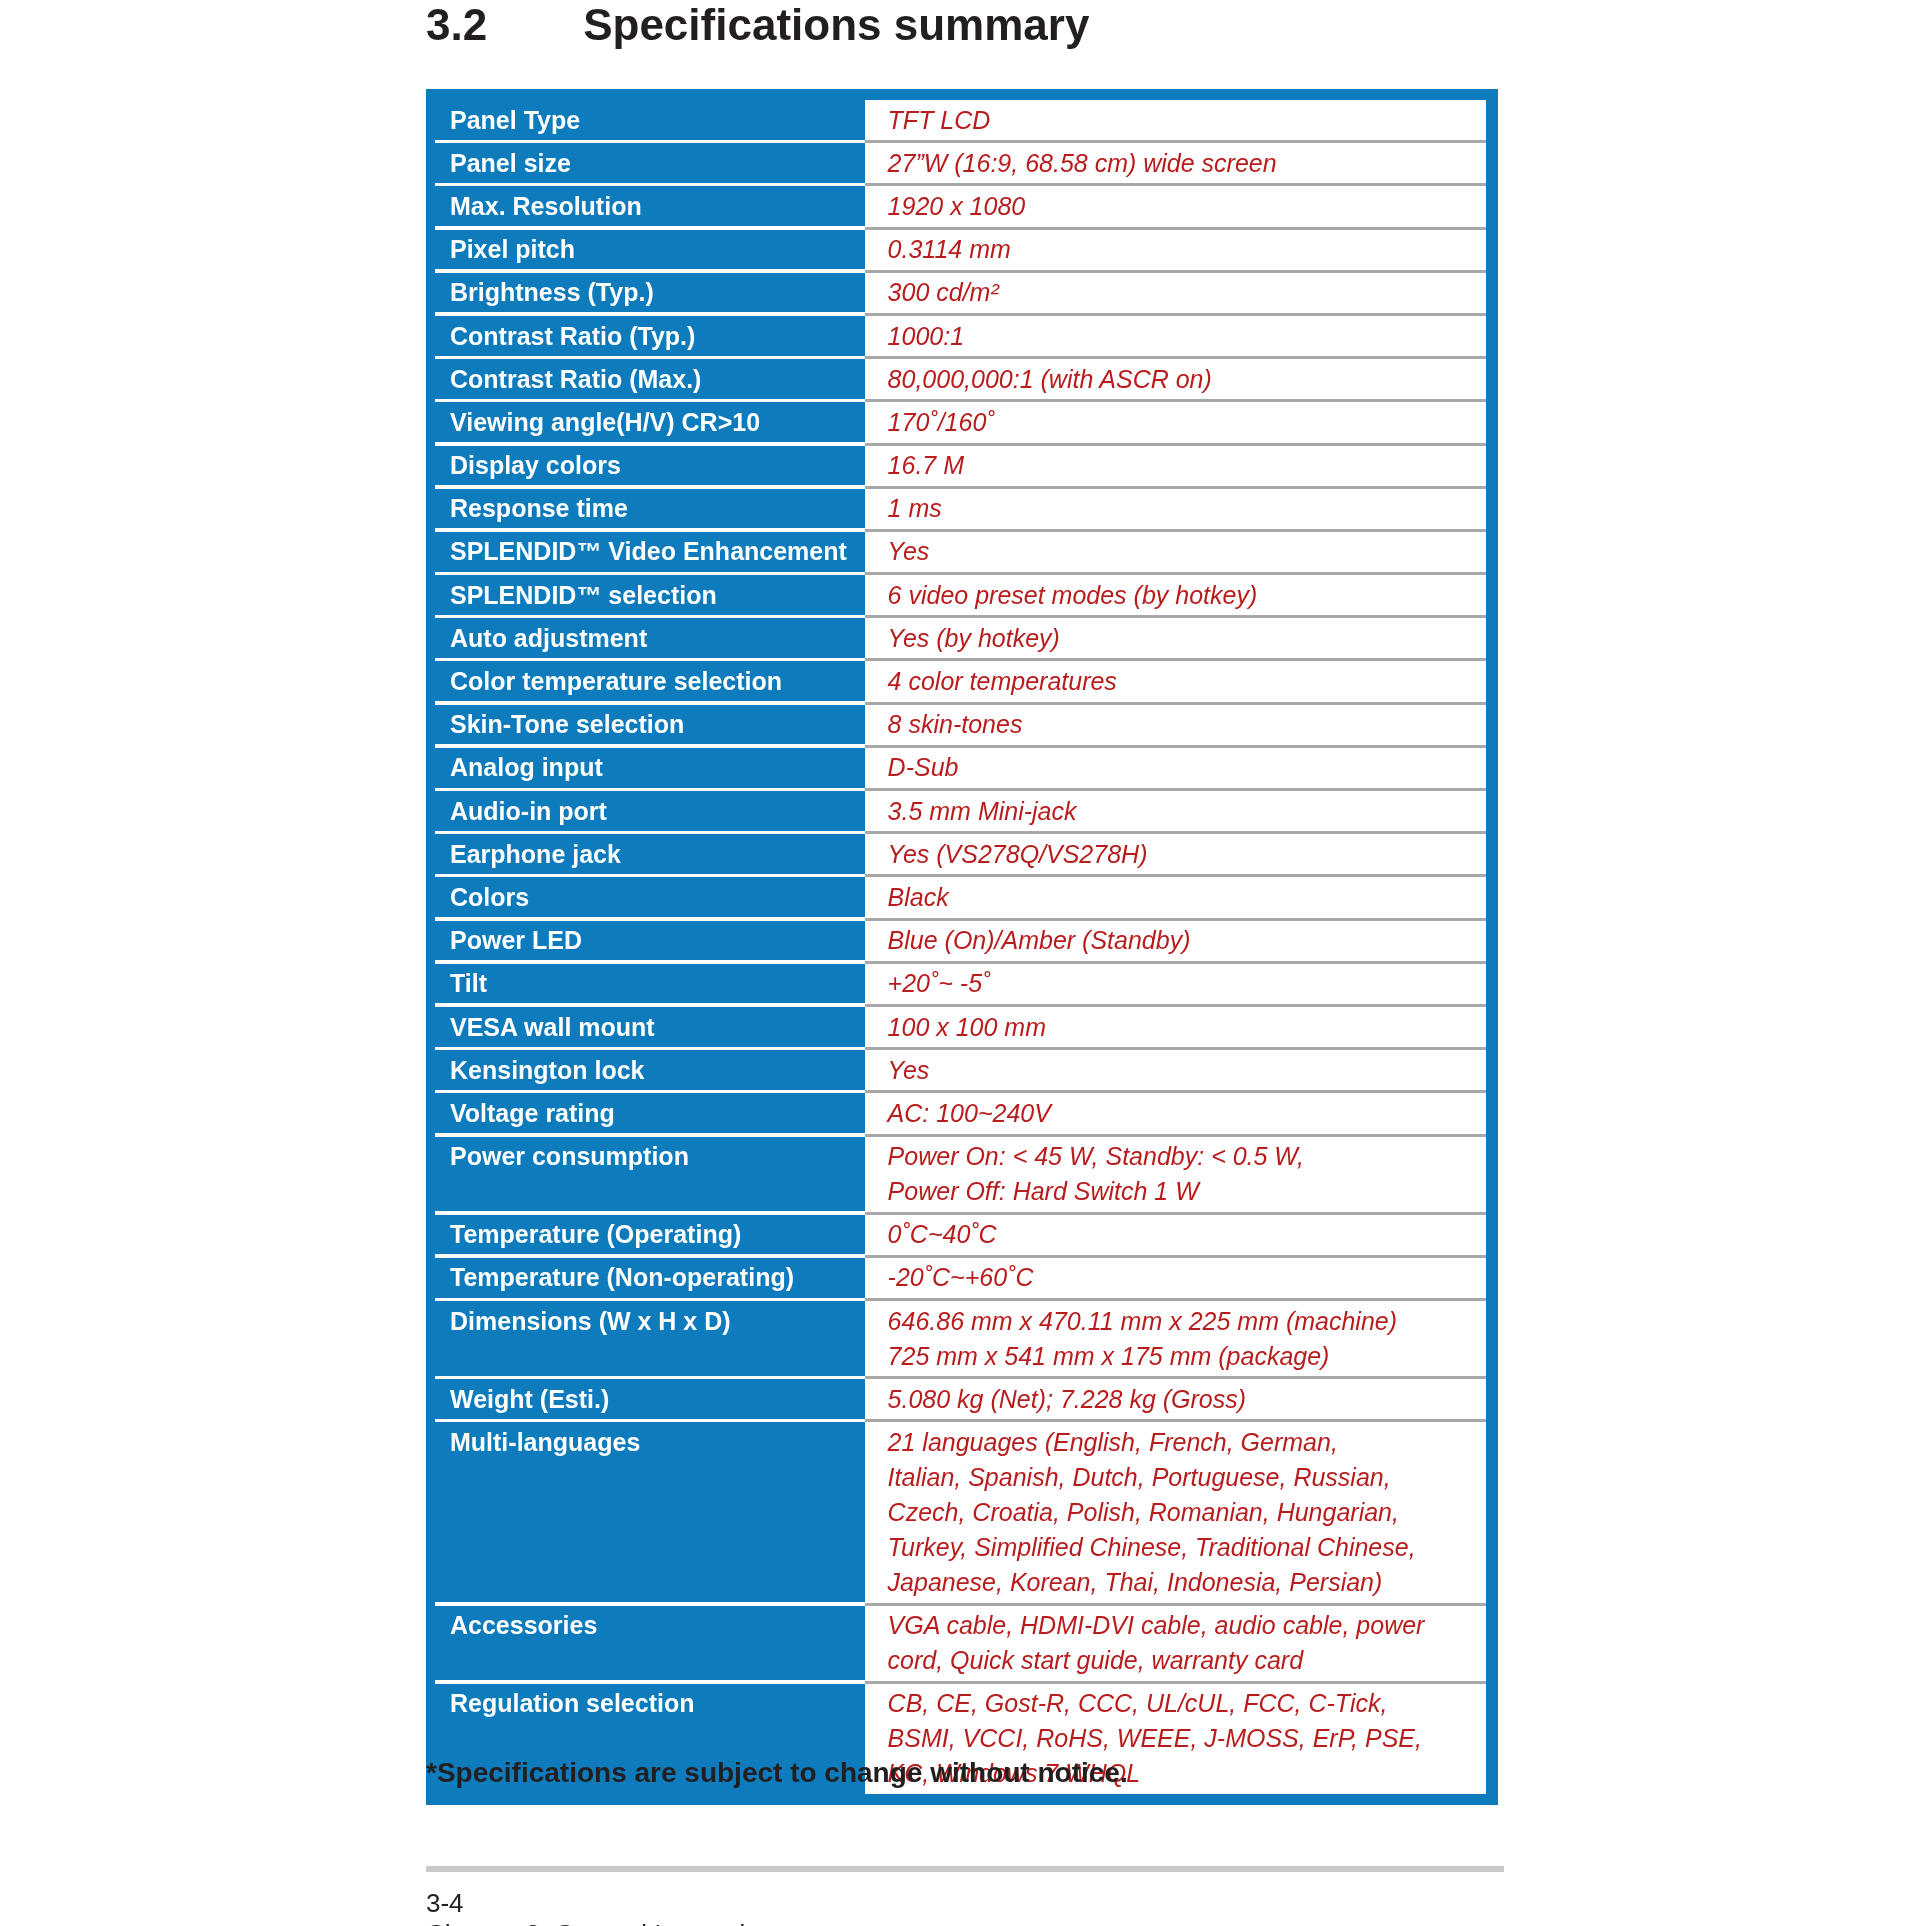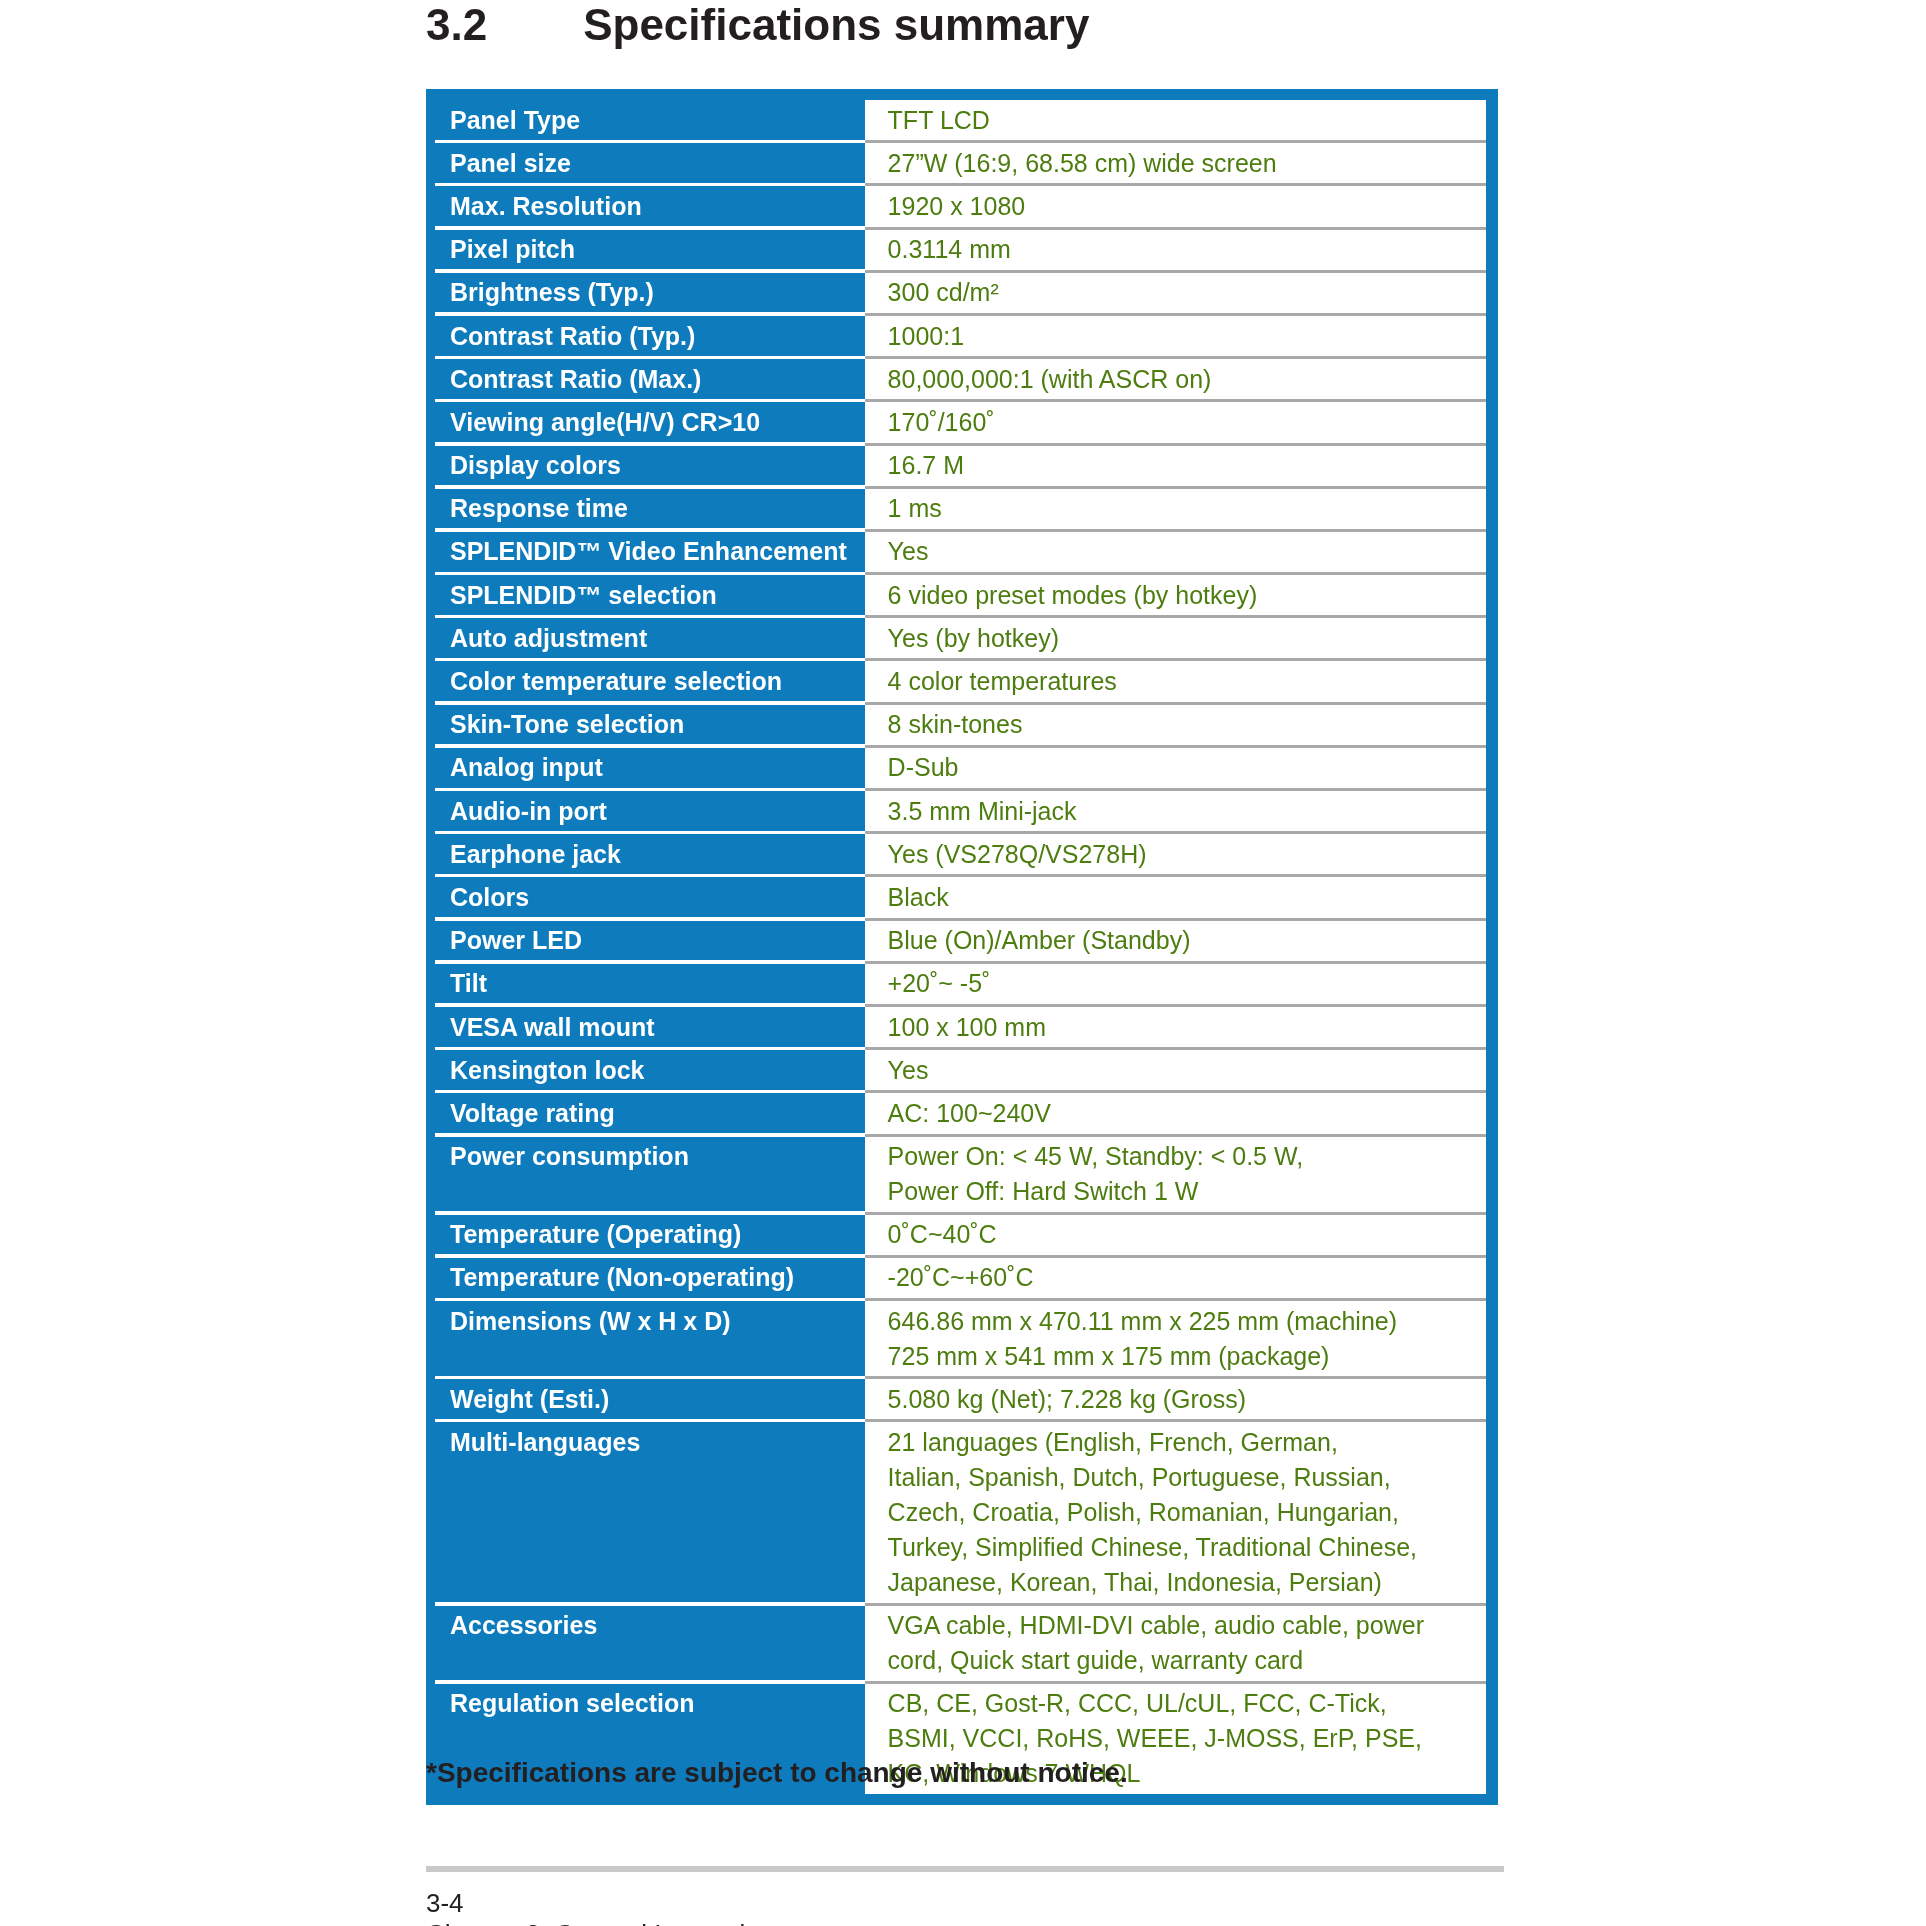--- a/index.html
+++ b/index.html
@@ -50,23 +50,24 @@
     white-space:nowrap;
   }
   td.label::after{
     content:"";
     position:absolute; left:8.7px; right:0; bottom:0; height:3.5px;
     background:var(--label-divider);
   }
   tr:last-child td.label::after{ display:none; }
   td.value{
     background:#ffffff;
-    color:#4d7c0f;
+    color:#b91c1c;
     padding:2.6px 5.2px 2.6px 22.6px;
     border-bottom:3.5px solid var(--value-divider);
+    font-style:italic;
   }
   tr:last-child td.value{ border-bottom:0;margin-top:41px; }
   .vline{ white-space:nowrap; }
   
   .footnote{
     position:absolute; left:426px; top:1755px;
     font-size:28px; font-weight:bold; line-height:35px;
     color:var(--ink);
     white-space:nowrap;
   }

